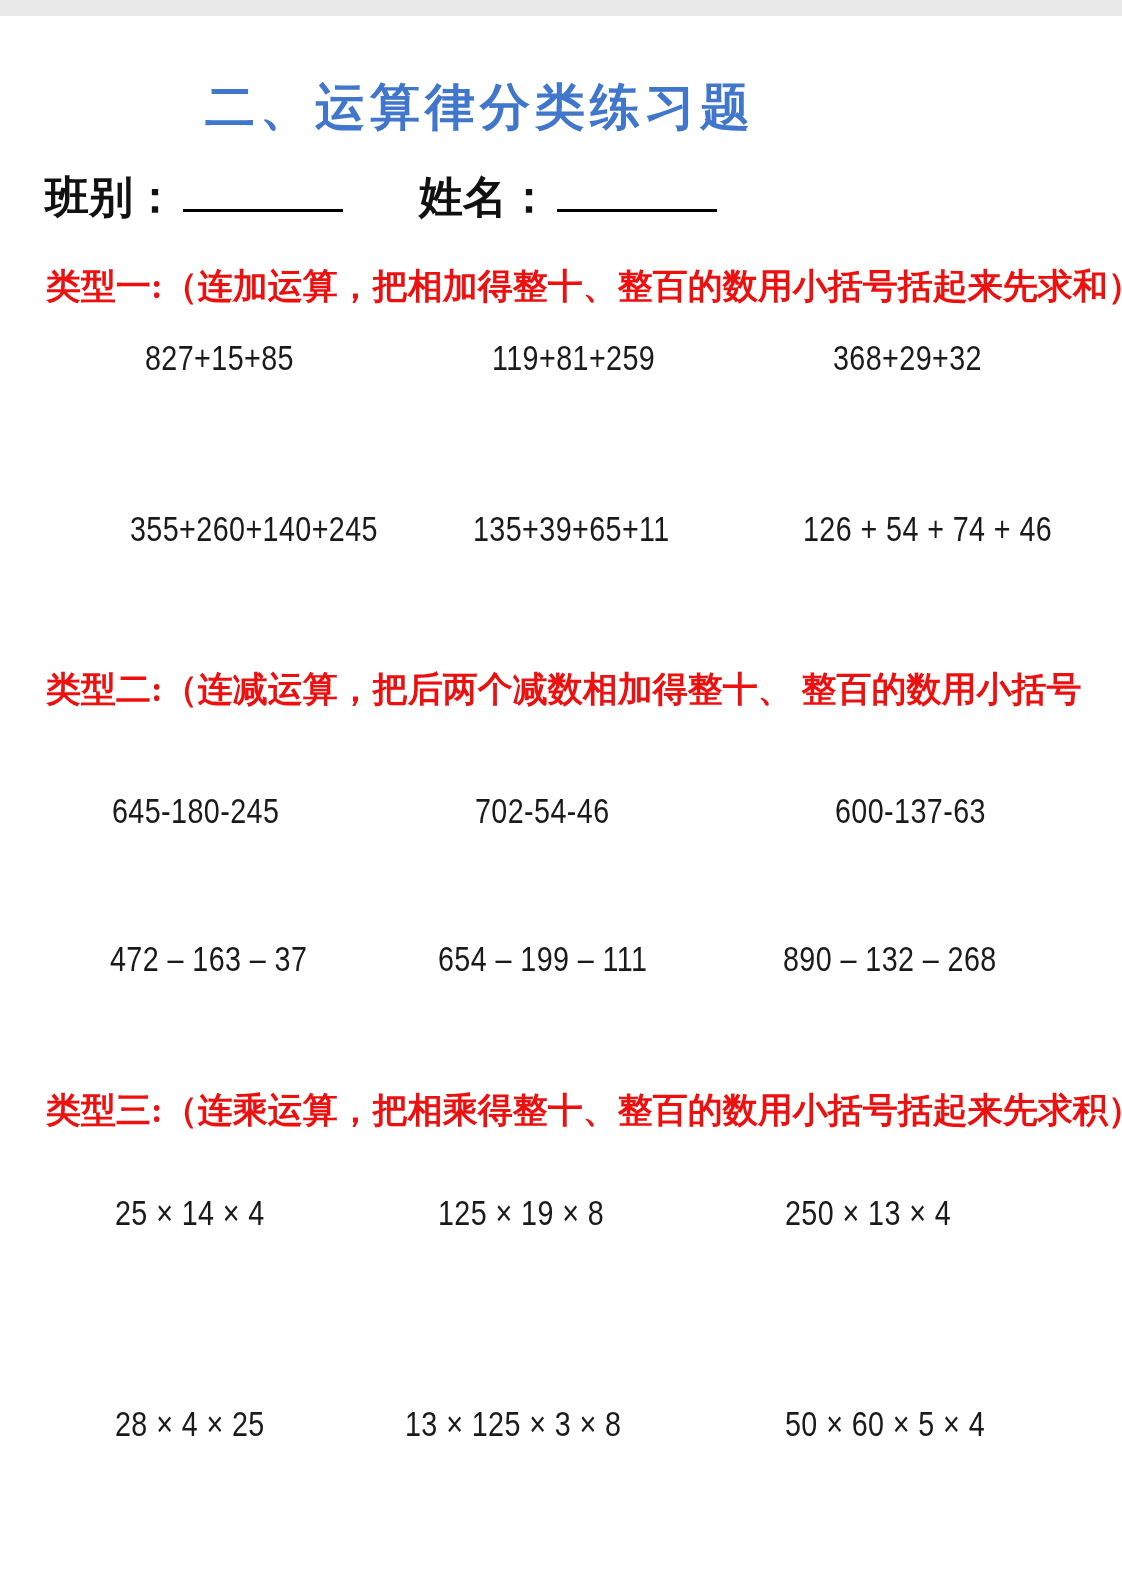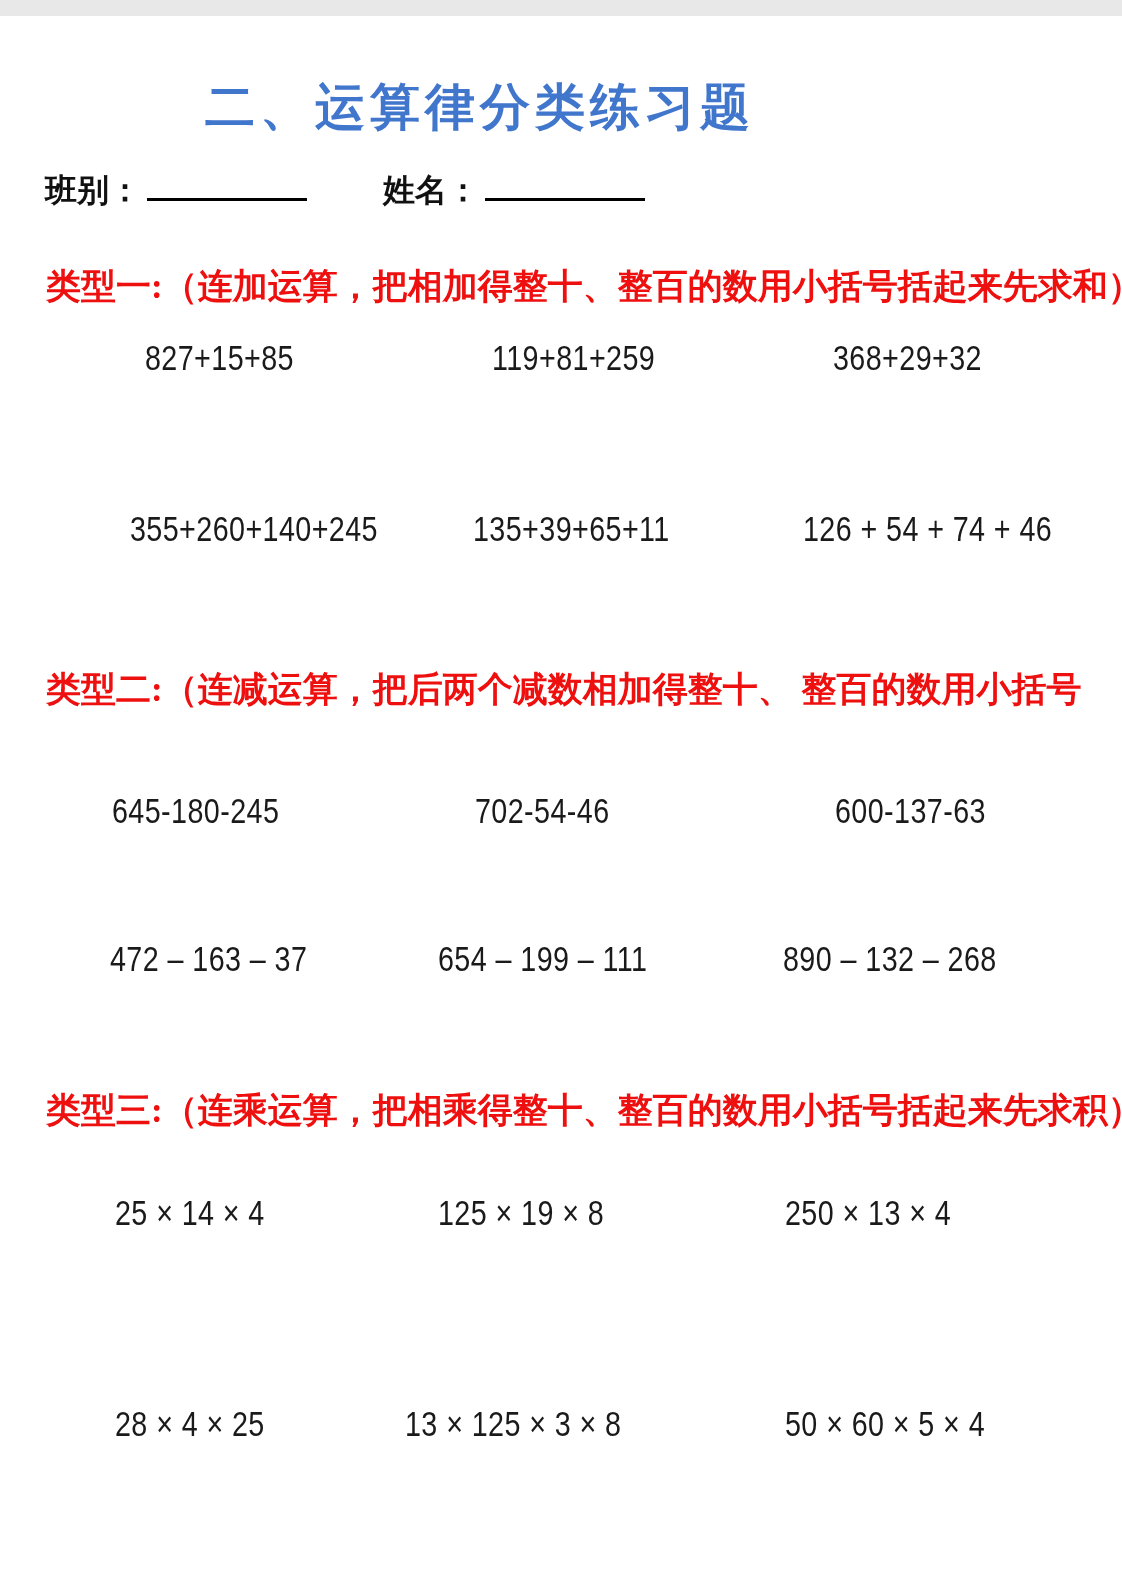--- a/index.html
+++ b/index.html
@@ -19,21 +19,21 @@
     font-size: 50px;
     font-weight: bold;
     color: #4176cd;
     letter-spacing: 5px;
     white-space: nowrap;
   }
   .info-line {
     position: absolute;
     left: 45px;
     top: 152px;
-    font-size: 32px;
+    font-size: 44px;
     color: #111;
     white-space: nowrap;
   }
   .info-label { font-weight: bold; }
   .blank {
     display: inline-block;
     width: 160px;
     height: 30px;
     border-bottom: 3px solid #000;
     margin: 0 6px;

